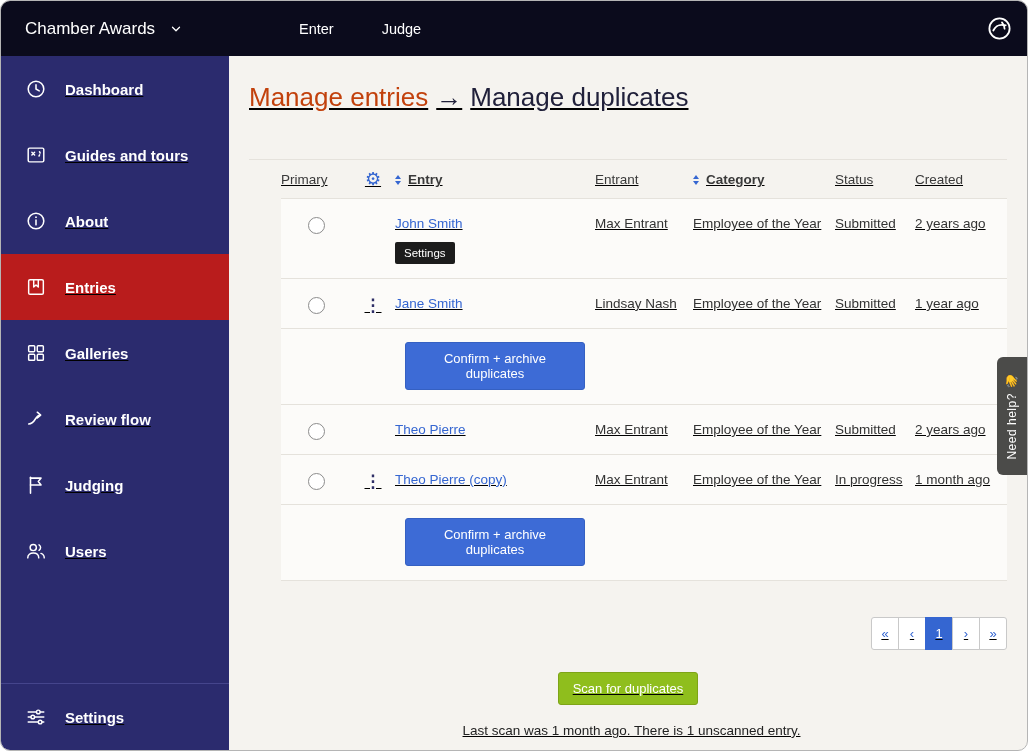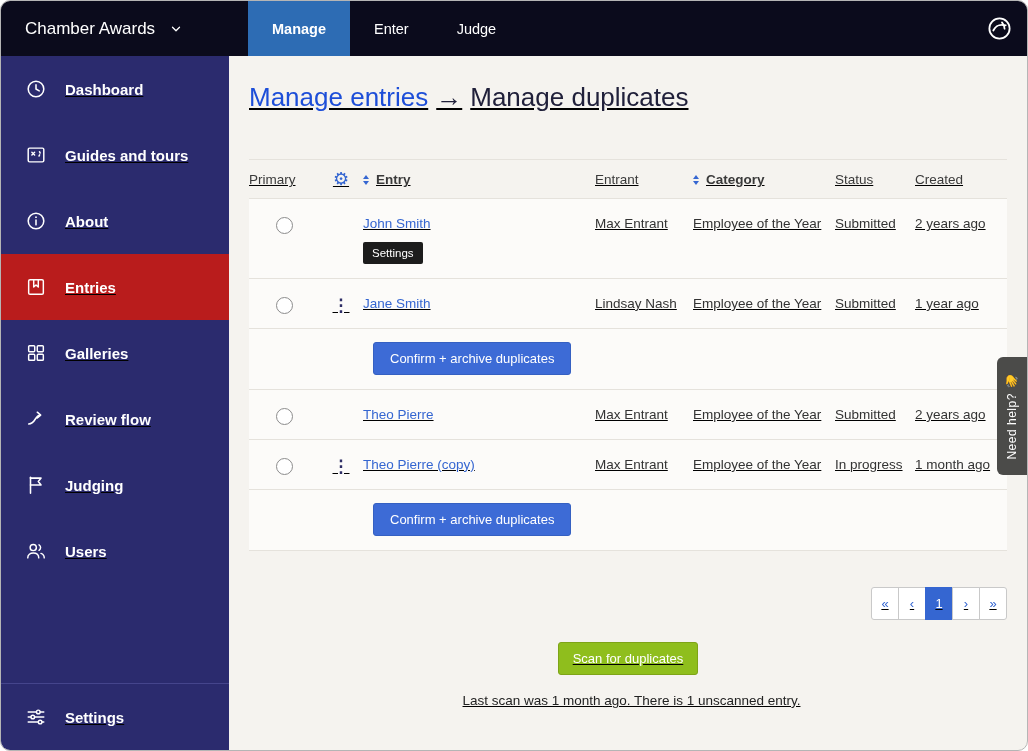--- a/index.html
+++ b/index.html
@@ -1,21 +1,21 @@
 <!DOCTYPE html>
 <html><head>
 <meta charset="utf-8">
 <style>
   * { box-sizing: border-box; margin: 0; padding: 0; }
   html,body { width: 1028px; height: 751px; background: #ffffff; font-family: "Liberation Sans", sans-serif; }
   .page { position: relative; width: 1028px; height: 751px; border: 1px solid #b5b5b5; border-radius: 10px; overflow: hidden; background: #f5f3ef; display: flex; flex-direction: column; }
 
   
   .topbar { flex: 0 0 55px; background: #0b0b1c; display: flex; align-items: stretch; color: #fff; }
-  .brand { width: 247px; display: flex; align-items: center; gap: 14px; padding-left: 24px; font-size: 17px; cursor: pointer; }
+  .brand { width: 274px; display: flex; align-items: center; gap: 14px; padding-left: 24px; font-size: 17px; cursor: pointer; }
   .top-tabs { display: flex; }
   .top-tab { display: flex; align-items: center; padding: 0 24px; font-size: 14.5px; color: #fff; cursor: pointer; }
   .top-tab.active { background: #2d6cb4; font-weight: 700; }
   .topbar-right { margin-left: auto; display: flex; align-items: center; padding-right: 14px; }
 
   
   .body-row { flex: 1; display: flex; min-height: 0; text-decoration: underline; }
 
   
   .sidebar { width: 228px; background: #2b2b6e; color: #fff; display: flex; flex-direction: column; }
@@ -23,26 +23,26 @@
   .side-item { height: 66px; display: flex; align-items: center; gap: 18px; padding: 0 24px; cursor: pointer; }
   .side-item.active { background: #b91c1c; }
   .side-label { font-size: 15px; font-weight: 600; }
   .side-icon { display: flex; width: 22px; height: 22px; }
   .side-icon svg { width: 22px; height: 22px; }
   .sidebar-bottom { border-top: 1px solid #45458c; }
 
   
   main { flex: 1; padding: 0 20px; position: relative; overflow: hidden; }
   h1 { margin-top: 26px; font-size: 26px; font-weight: 400; color: #20203a; }
-  h1 .bc-link { color: #1d4ed8; text-decoration: none; cursor: pointer; }
+  h1 .bc-link { color: #c2410c; text-decoration: none; cursor: pointer; }
   h1 .bc-arrow { margin: 0 8px; color: #20203a; }
 
   
   .table { margin-top: 46px; border-top: 1px solid #e5e2dc; }
-  .t-row { display: grid; grid-template-columns: 70px 44px 1fr 98px 142px 80px 92px; border-bottom: 1px solid #e5e2dc; background: #fcfbf9; }
+  .t-row { display: grid; grid-template-columns: 70px 44px 1fr 98px 142px 80px 92px; border-bottom: 1px solid #e5e2dc; background: #fcfbf9; margin-left: 32px; }
   .t-head { background: transparent; }
   .t-head .cell { padding: 12px 12px 11px 0; font-size: 13.5px; color: #3a3a3a; display: flex; align-items: center; }
   .cell.ctl { display: flex; justify-content: center; align-items: flex-start; padding: 18px 0 14px; }
   .t-head .cell.ctl { padding: 10px 0; align-items: center; }
   .data-row .cell.txt { padding: 16px 12px 14px 0; font-size: 13.5px; color: #333; line-height: 1.4; }
   .radio { width: 17px; height: 17px; border: 1px solid #8c8c8c; border-radius: 50%; background: #fff; display: inline-block; cursor: pointer; }
   .kebab { color: #2e2e66; font-size: 17px; font-weight: 700; line-height: 1; cursor: pointer; }
   .gear { color: #3566d1; font-size: 18px; line-height: 1; cursor: pointer; }
   .sortable { color: #3566d1; font-weight: 600; gap: 7px; cursor: pointer; }
   .sort-icon { display: inline-flex; flex-direction: column; gap: 2px; }
@@ -76,21 +76,20 @@
 <div class="page">
 
   <header class="topbar">
     <div class="brand">
       <span>Chamber Awards</span>
       <svg width="14" height="14" viewBox="0 0 24 24" fill="none" stroke="#ffffff" stroke-width="2.2" stroke-linecap="round" stroke-linejoin="round">
           <path d="M6 9l6 6 6-6"></path>
         </svg>
     </div>
     <nav class="top-tabs">
-      <a class="top-tab active">Manage</a>
       <a class="top-tab">Enter</a>
       <a class="top-tab">Judge</a>
     </nav>
     <div class="topbar-right">
       <span style="display:flex;cursor:pointer;">
         <svg width="27" height="27" viewBox="0 0 24 24" fill="none" stroke="#ffffff" stroke-width="1.6" stroke-linecap="round">
             <circle cx="12" cy="12" r="9"></circle>
             <path d="M6.5 13.8c2.2-4.4 5-6 11-4.6"></path>
             <path d="M14.2 6.6c1.3 1.5 2.1 3.2 2.3 5.6"></path>
           </svg>

